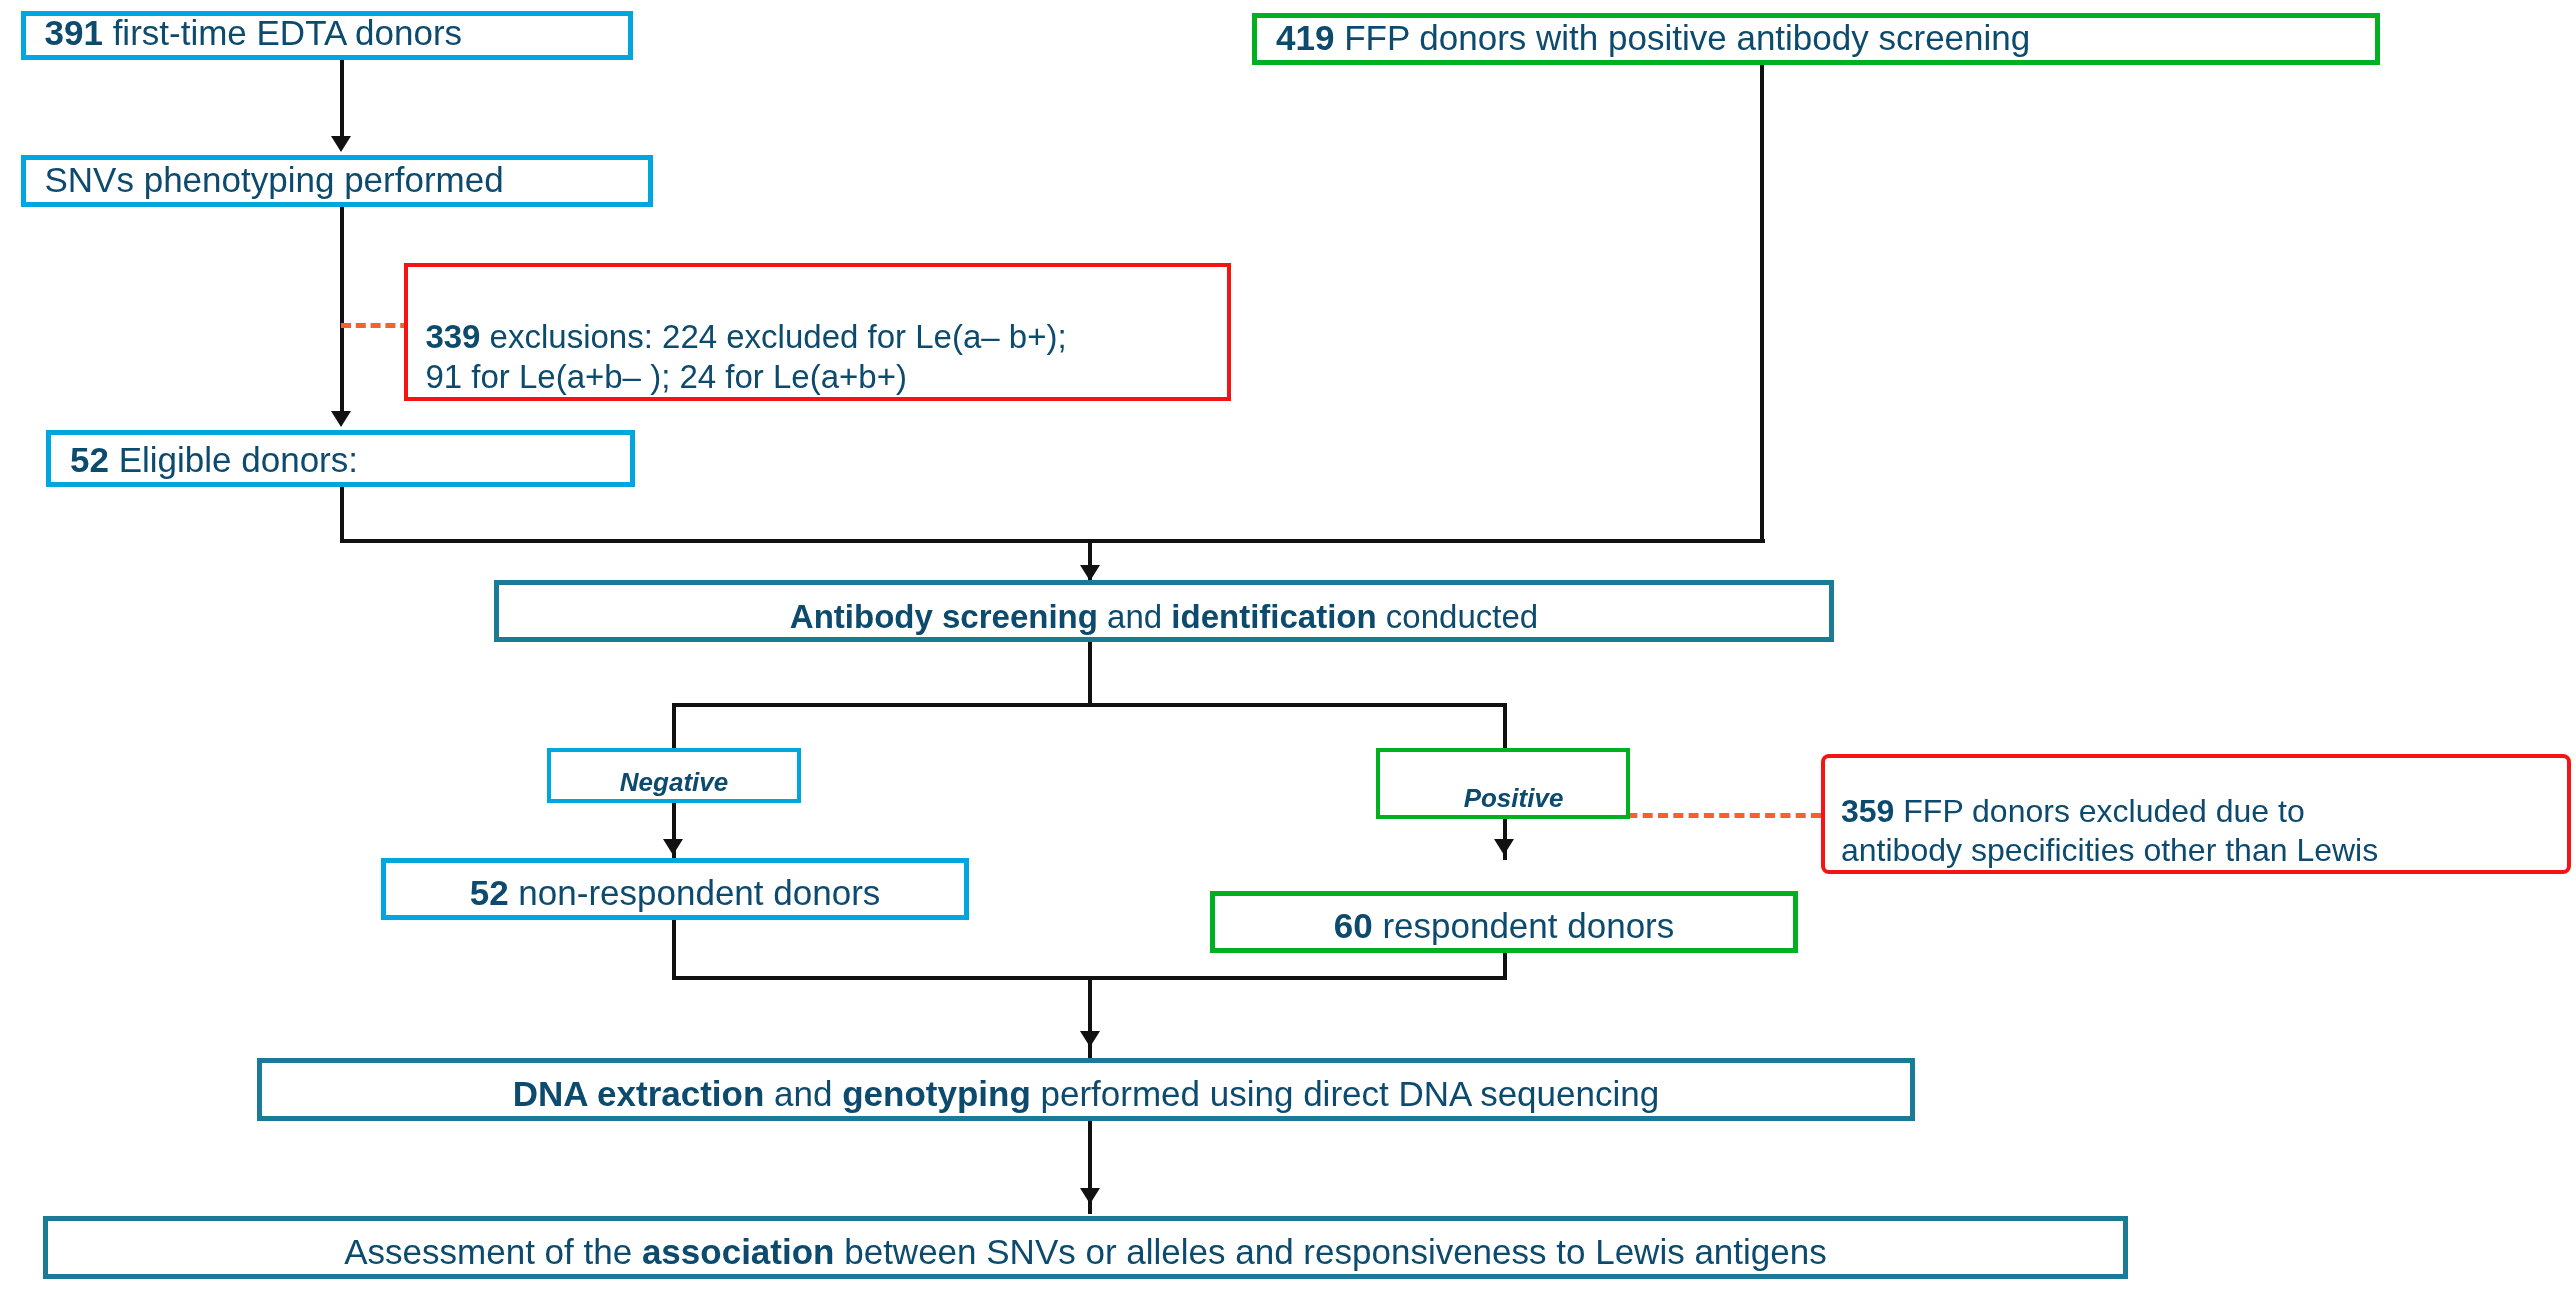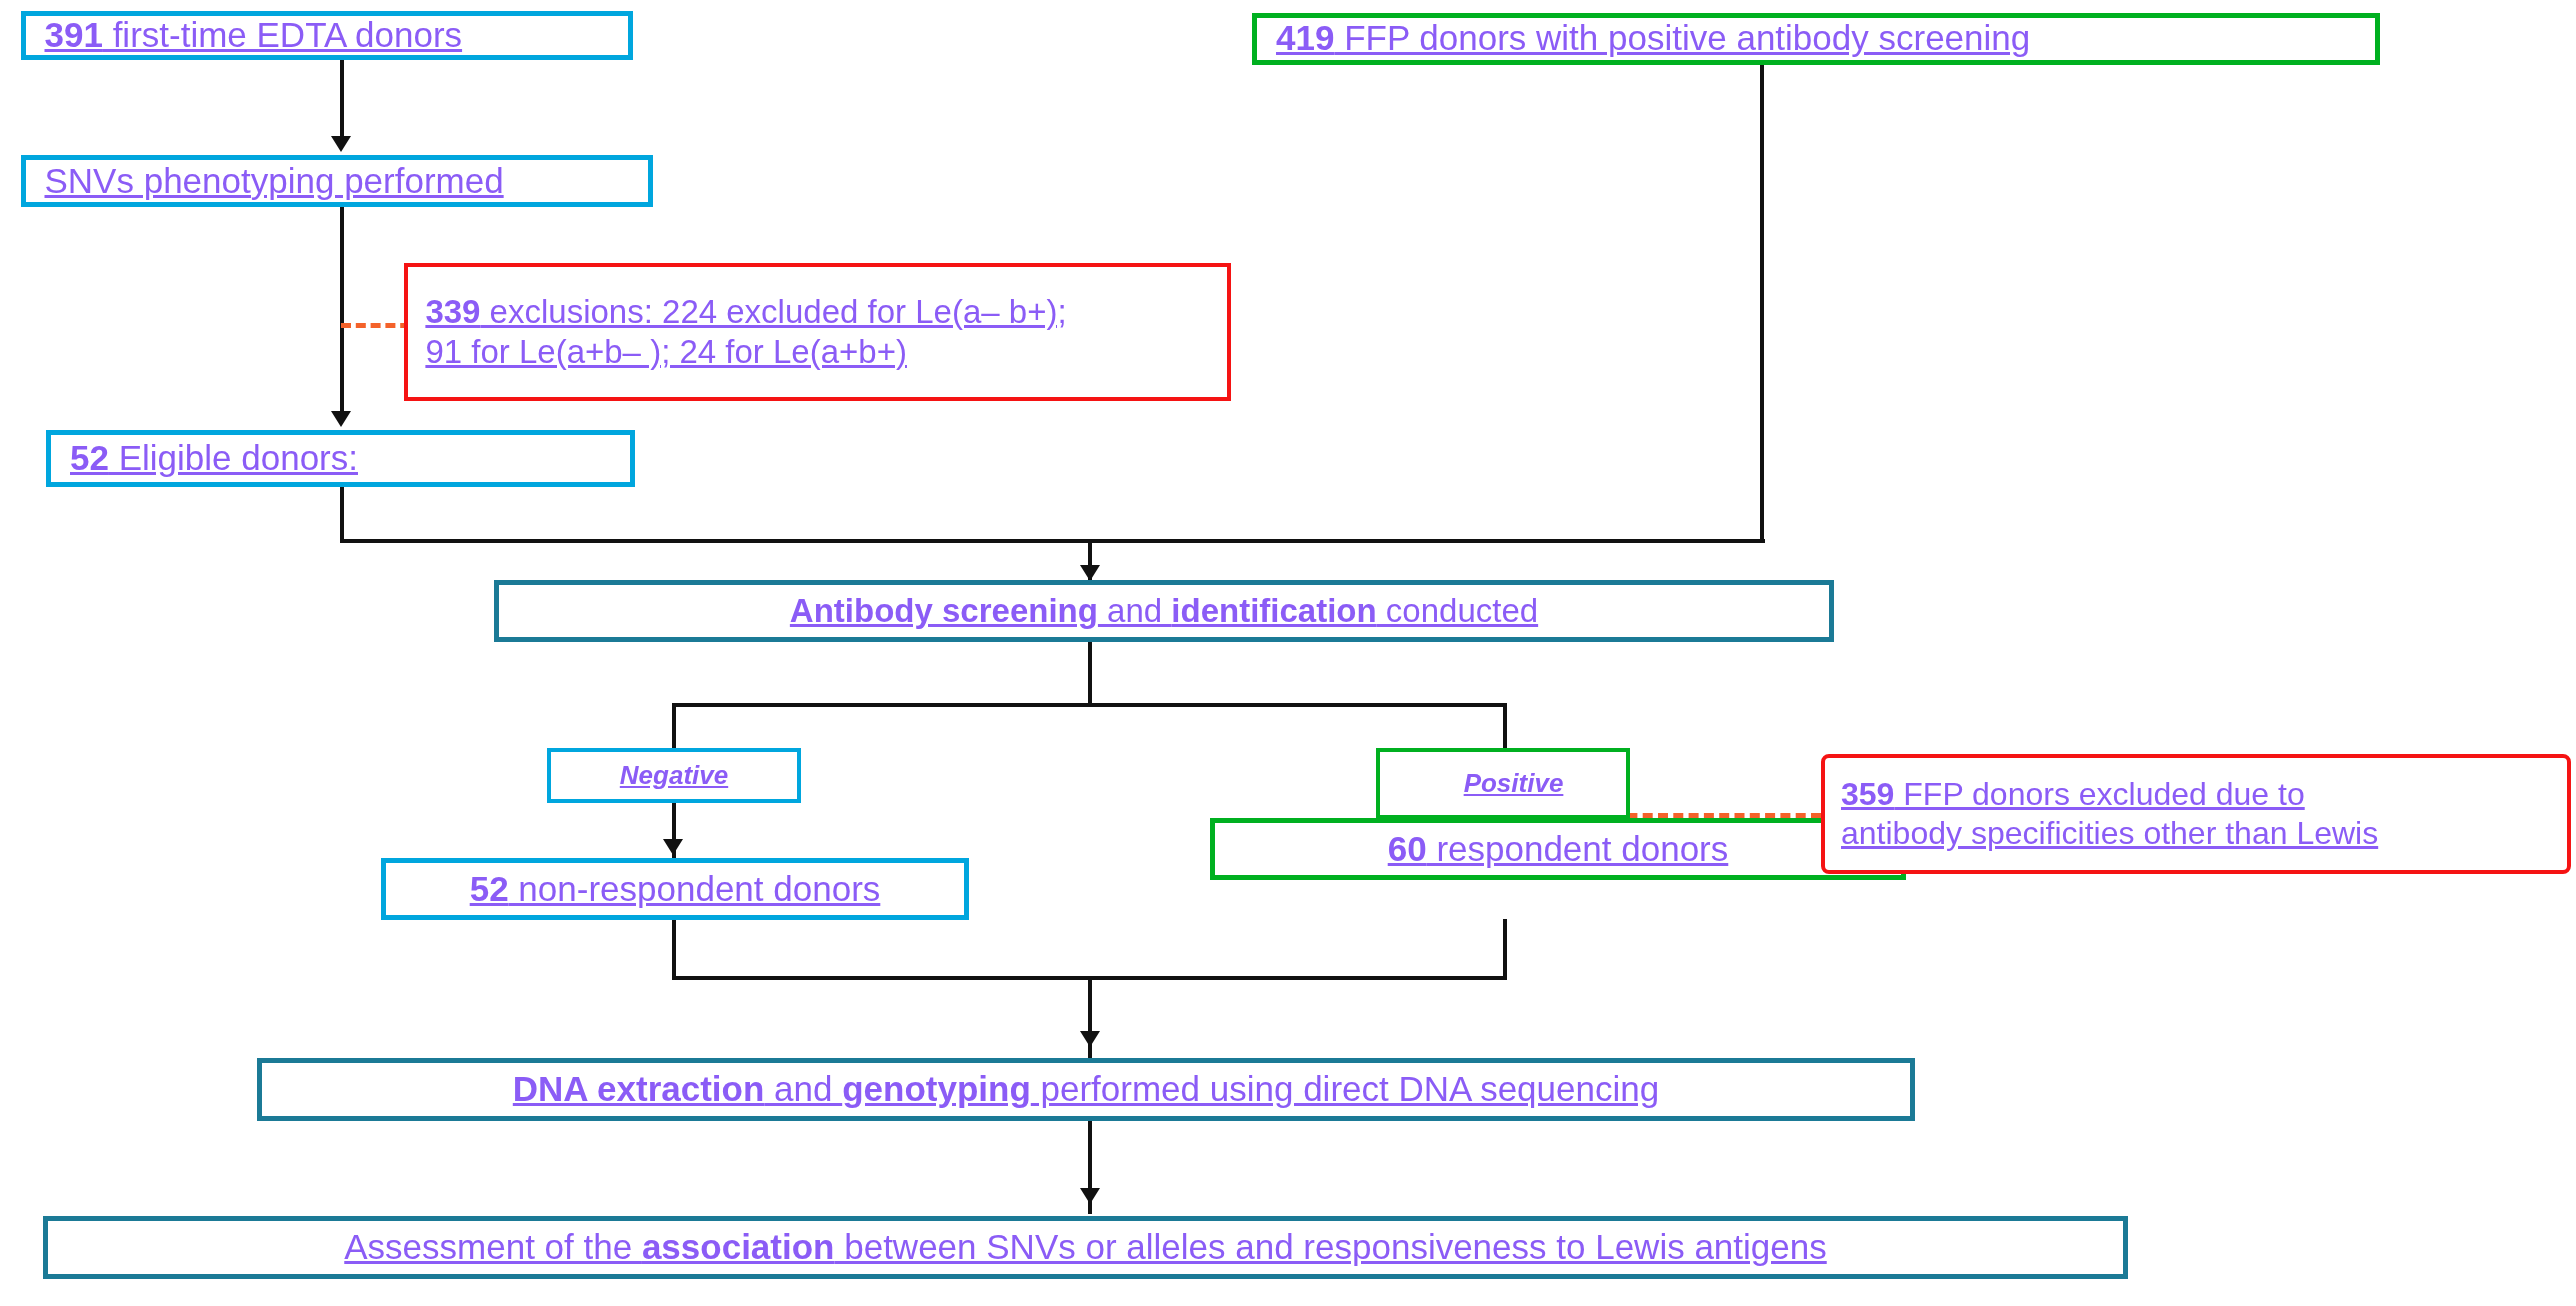--- a/index.html
+++ b/index.html
@@ -18,25 +18,24 @@
     background: #ffffff;
     overflow: hidden;
   }
 
   
   .node {
     position: absolute;
     box-sizing: border-box;
     background: #ffffff;
     display: flex;
-    align-items: center;
-    color: #8b5cf6;
+    align-items: flex-end;
+    color: #0c4a6e;
     line-height: 1.22;
     z-index: 5;
-    text-decoration: underline;
   }
   .node .txt {
     display: block;
     width: 100%;
     white-space: pre-line;
   }
 
   
   .b-cyan   { border: 5.5px solid #00A6DE; }
   .b-green  { border: 5.5px solid #00B020; }
@@ -115,21 +114,21 @@
   </div>
 
   <div class="node b-green-thin pad-c t-it" style="left:1376px; top:748px; width:254px; height:71px;padding-left:32px;">
     <span class="txt">Positive</span>
   </div>
 
   <div class="node b-cyan pad-c t-42" style="left:381px; top:858px; width:588px; height:62px;">
     <span class="txt"><span class="b">52</span><span> non-respondent donors</span></span>
   </div>
 
-  <div class="node b-green pad-c t-42" style="left:1210px; top:818px; width:696px; height:62px;">
+  <div class="node b-green pad-c t-42" style="left:1210px; top:891px; width:588px; height:62px;">
     <span class="txt"><span class="b">60</span><span> respondent donors</span></span>
   </div>
 
   <div class="node b-red t-38" style="left:1821px; top:754px; width:750px; height:120px; padding:0 16px;border-radius:8px;">
     <span class="txt"><span class="b">359</span><span> FFP donors excluded due to</span><br><span>antibody specificities other than Lewis</span></span>
   </div>
 
   <div class="node b-teal pad-c t-42" style="left:43px; top:1216px; width:2085px; height:63px;">
     <span class="txt"><span>Assessment of the </span><span class="b">association</span><span> between SNVs or alleles and responsiveness to Lewis antigens</span></span>
   </div>

